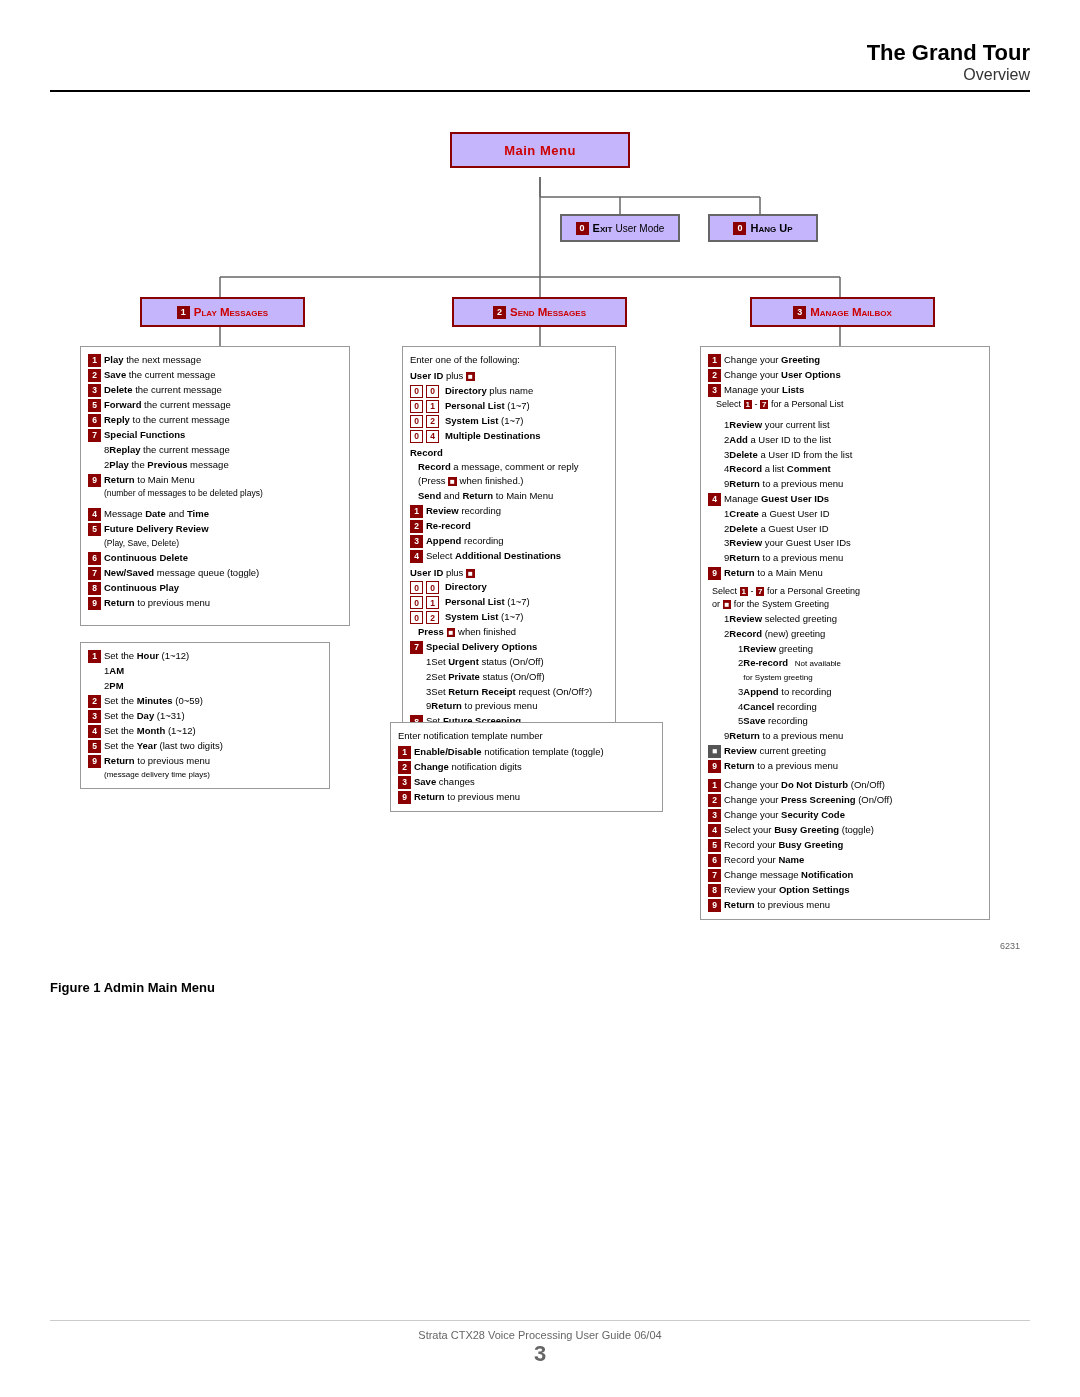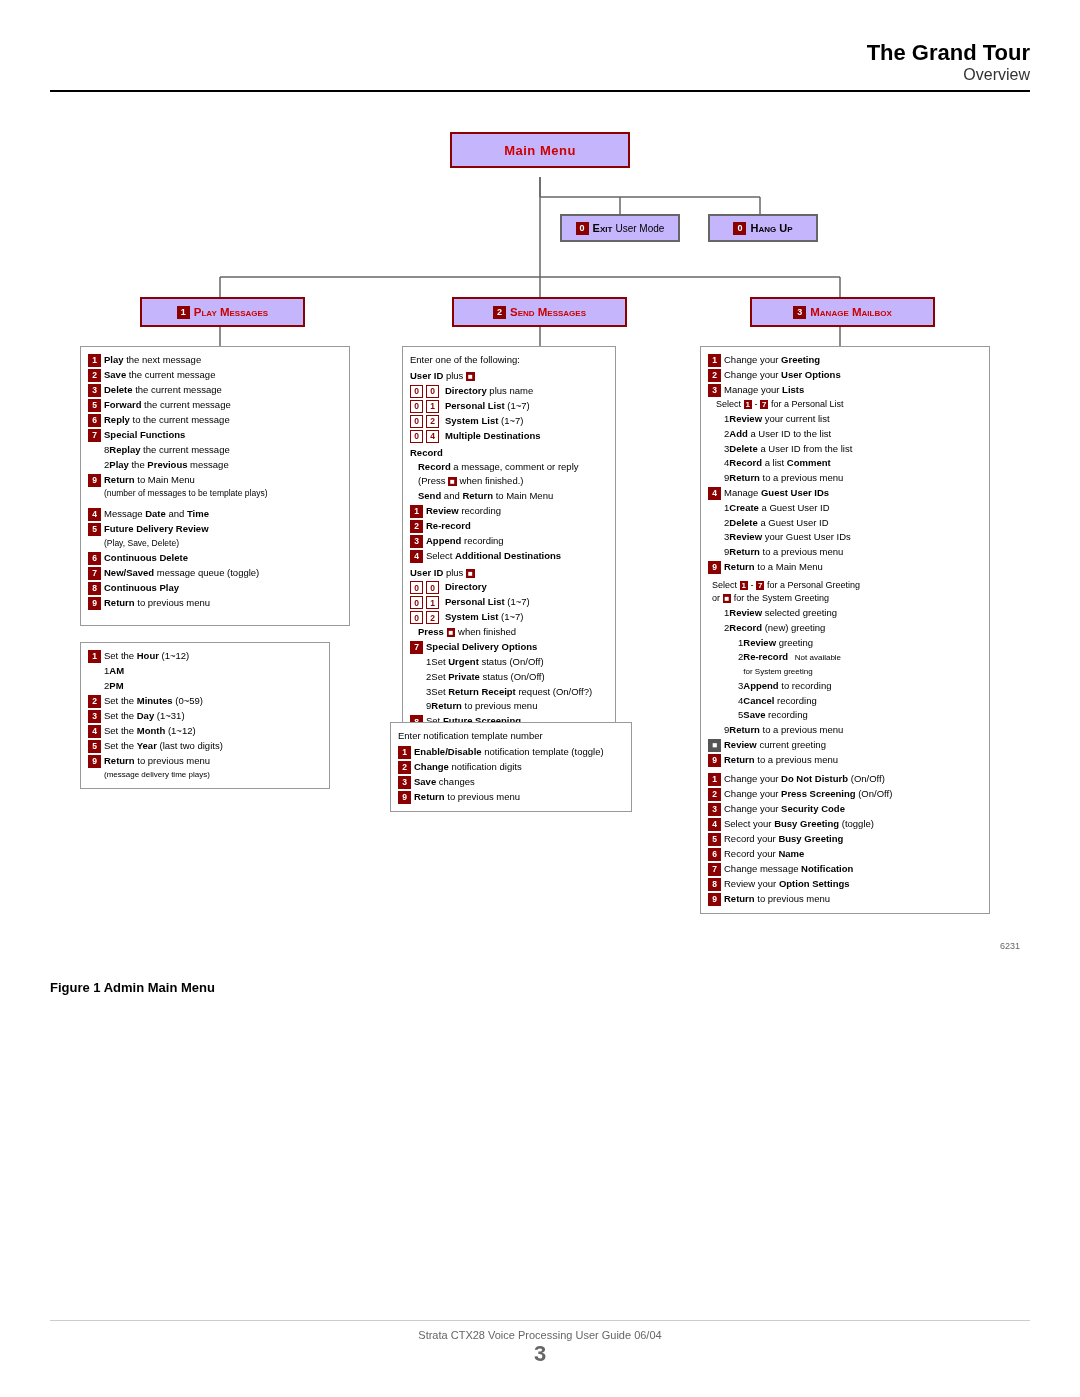--- a/index.html
+++ b/index.html
@@ -287,21 +287,21 @@
       <div class="sub-panel-row">
           <span class="badge">8</span>
           <span><strong>Replay</strong> the current message</span>
         </div>
       <div class="sub-panel-row">
           <span class="badge">2</span>
           <span><strong>Play</strong> the <strong>Previous</strong> message</span>
         </div>
       <div class="panel-row">
           <span class="badge">9</span>
-          <span><strong>Return</strong> to Main Menu<br><span style="font-size:8.5px;">(number of messages to be template plays)</span></span>
+          <span><strong>Return</strong> to Main Menu<br><span style="font-size:8.5px;">(number of messages to be deleted plays)</span></span>
         </div>
       <div style="height:6px;"></div>
       <div class="panel-row">
           <span class="badge">4</span>
           <span>Message <strong>Date</strong> and <strong>Time</strong></span>
         </div>
       <div class="panel-row">
           <span class="badge">5</span>
           <span><strong>Future Delivery Review</strong><br><span style="font-size:8.5px;">(Play, Save, Delete)</span></span>
         </div>
@@ -444,21 +444,21 @@
       <div class="panel-row">
           <span class="badge">9</span>
           <span><strong>Cancel</strong> message and select new destination</span>
         </div>
       <div class="panel-row">
           <span class="badge-outline">■</span>
           <span style="margin-left:3px;"><span class="badge-outline">4</span><strong>Cancel</strong> and <strong>Return</strong> to Main Menu</span>
         </div>
     </div>
 
-    <div class="panel" style="left:330px; top:620px; width:242px; font-size:9.5px;">
+    <div class="panel" style="left:330px; top:620px; width:273px; font-size:9.5px;">
       <div style="margin-bottom:2px; font-size:9.5px;">Enter notification template number</div>
       <div class="panel-row">
           <span class="badge">1</span>
           <span><strong>Enable/Disable</strong> notification template (toggle)</span>
         </div>
       <div class="panel-row">
           <span class="badge">2</span>
           <span><strong>Change</strong> notification digits</span>
         </div>
       <div class="panel-row">
@@ -477,21 +477,21 @@
           <span>Change your <strong>Greeting</strong></span>
         </div>
       <div class="panel-row">
           <span class="badge">2</span>
           <span>Change your <strong>User Options</strong></span>
         </div>
       <div class="panel-row">
           <span class="badge">3</span>
           <span>Manage your <strong>Lists</strong></span>
         </div>
-      <div style="padding-left:8px; font-size:9px; margin-bottom:1px;">Select <span style="background:#8B0000;color:#fff;font-size:8px;font-weight:bold;padding:0 2px;">1</span> - <span style="background:#8B0000;color:#fff;font-size:8px;font-weight:bold;padding:0 2px;">7</span> for a Personal List</div>
+      <div style="padding-left:8px; font-size:9px; margin-bottom:7px;">Select <span style="background:#8B0000;color:#fff;font-size:8px;font-weight:bold;padding:0 2px;">1</span> - <span style="background:#8B0000;color:#fff;font-size:8px;font-weight:bold;padding:0 2px;">7</span> for a Personal List</div>
       <div class="sub-panel-row">
           <span class="badge">1</span>
           <span><strong>Review</strong> your current list</span>
         </div>
       <div class="sub-panel-row">
           <span class="badge">2</span>
           <span><strong>Add</strong> a User ID to the list</span>
         </div>
       <div class="sub-panel-row">
           <span class="badge">3</span>

